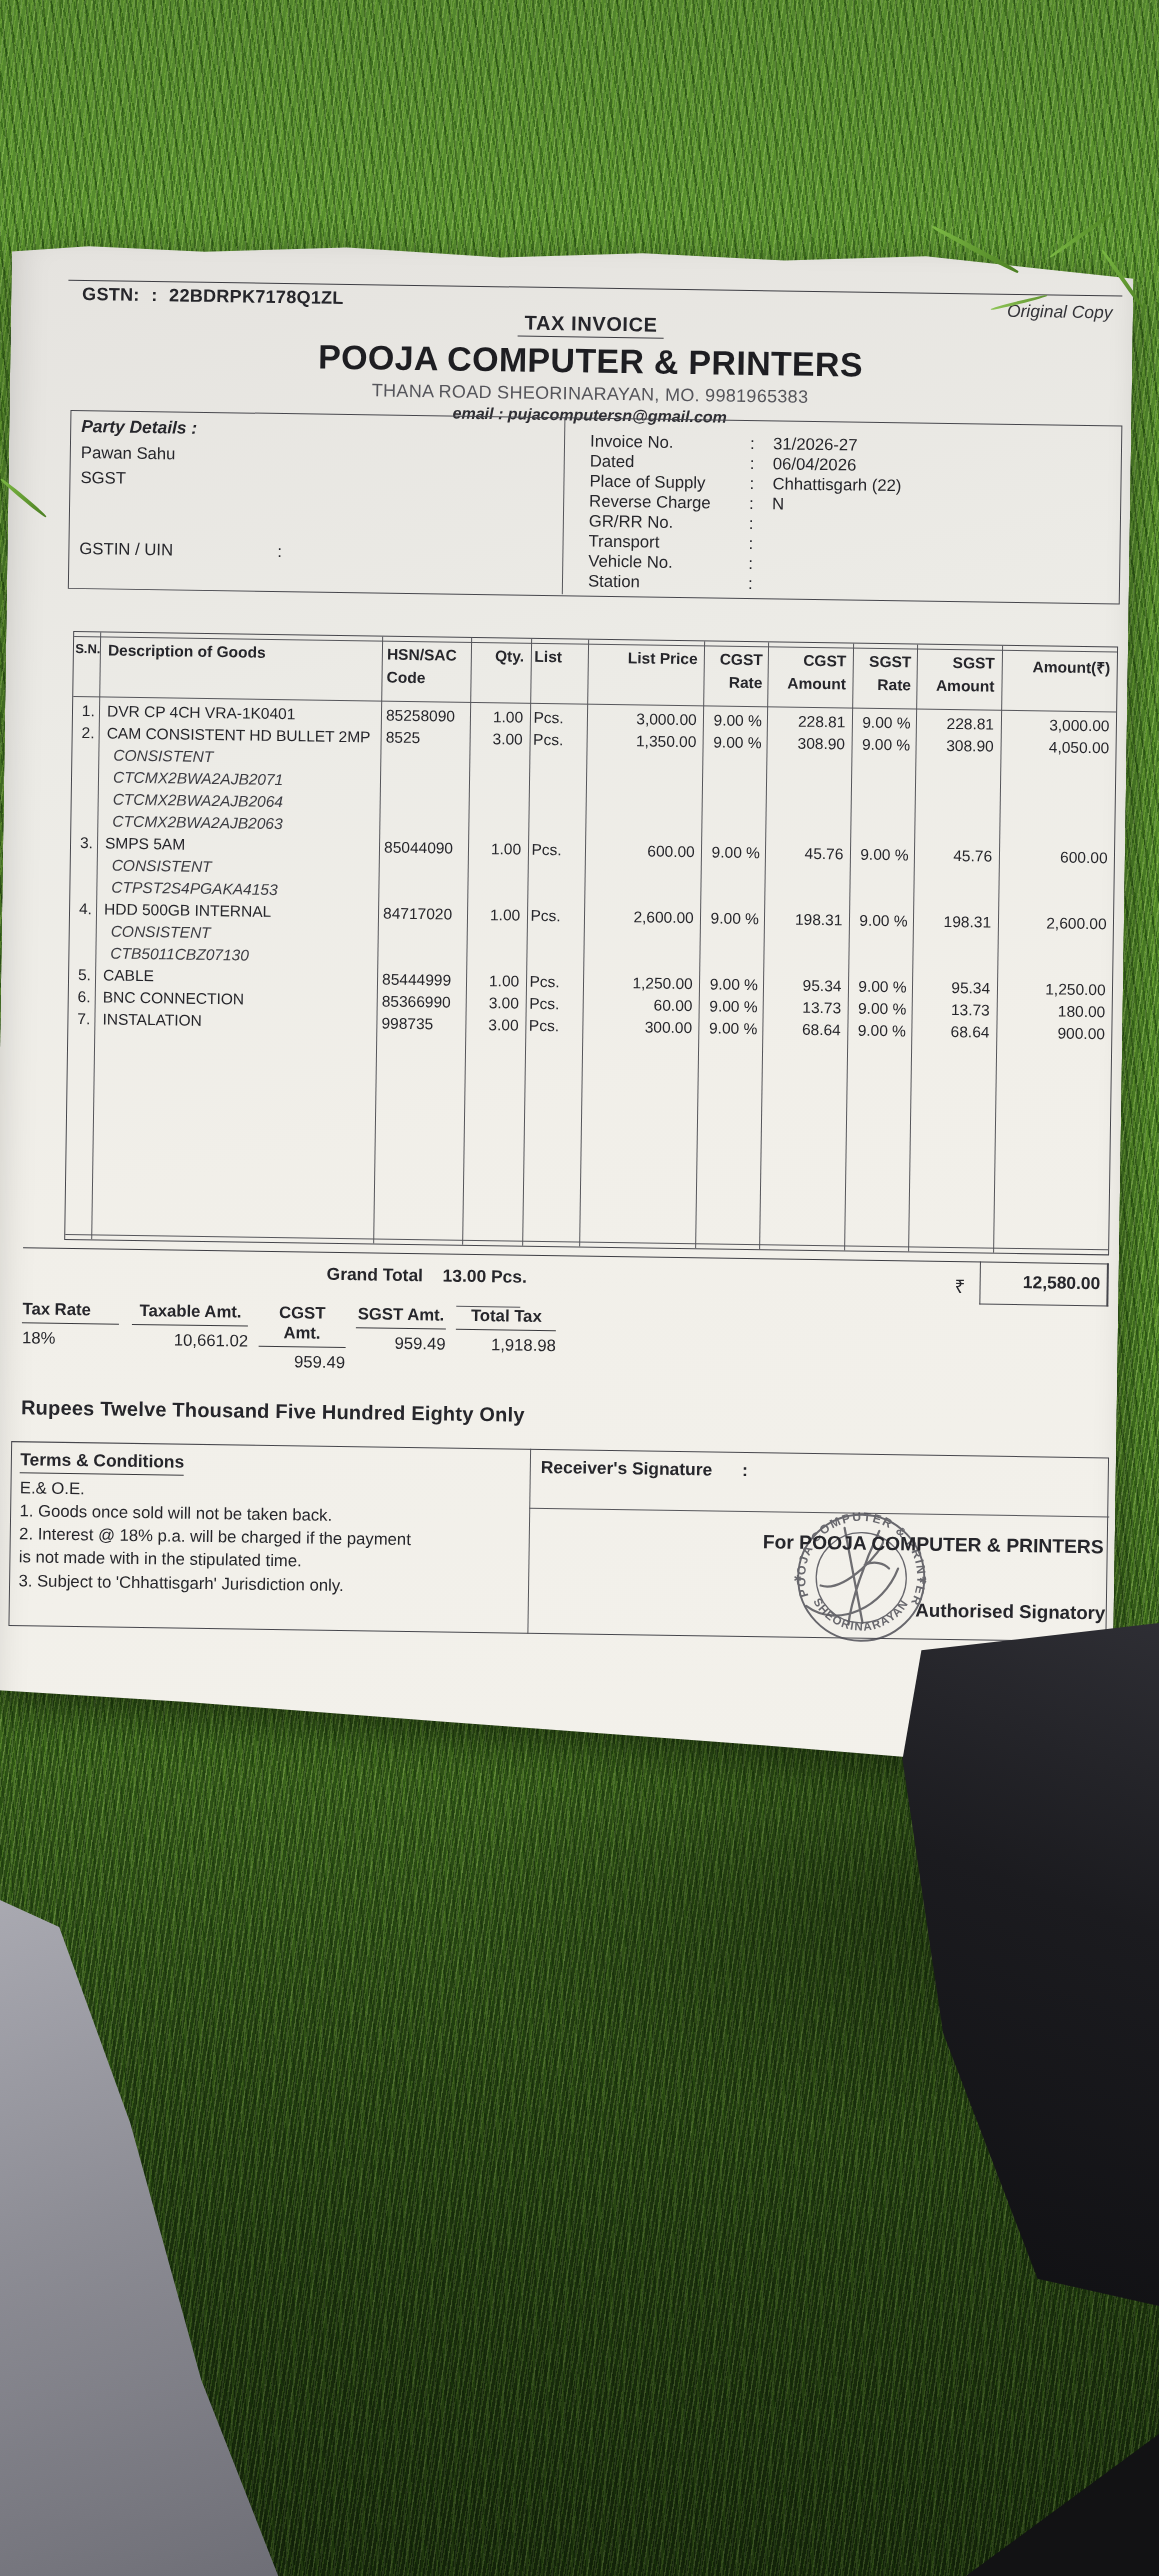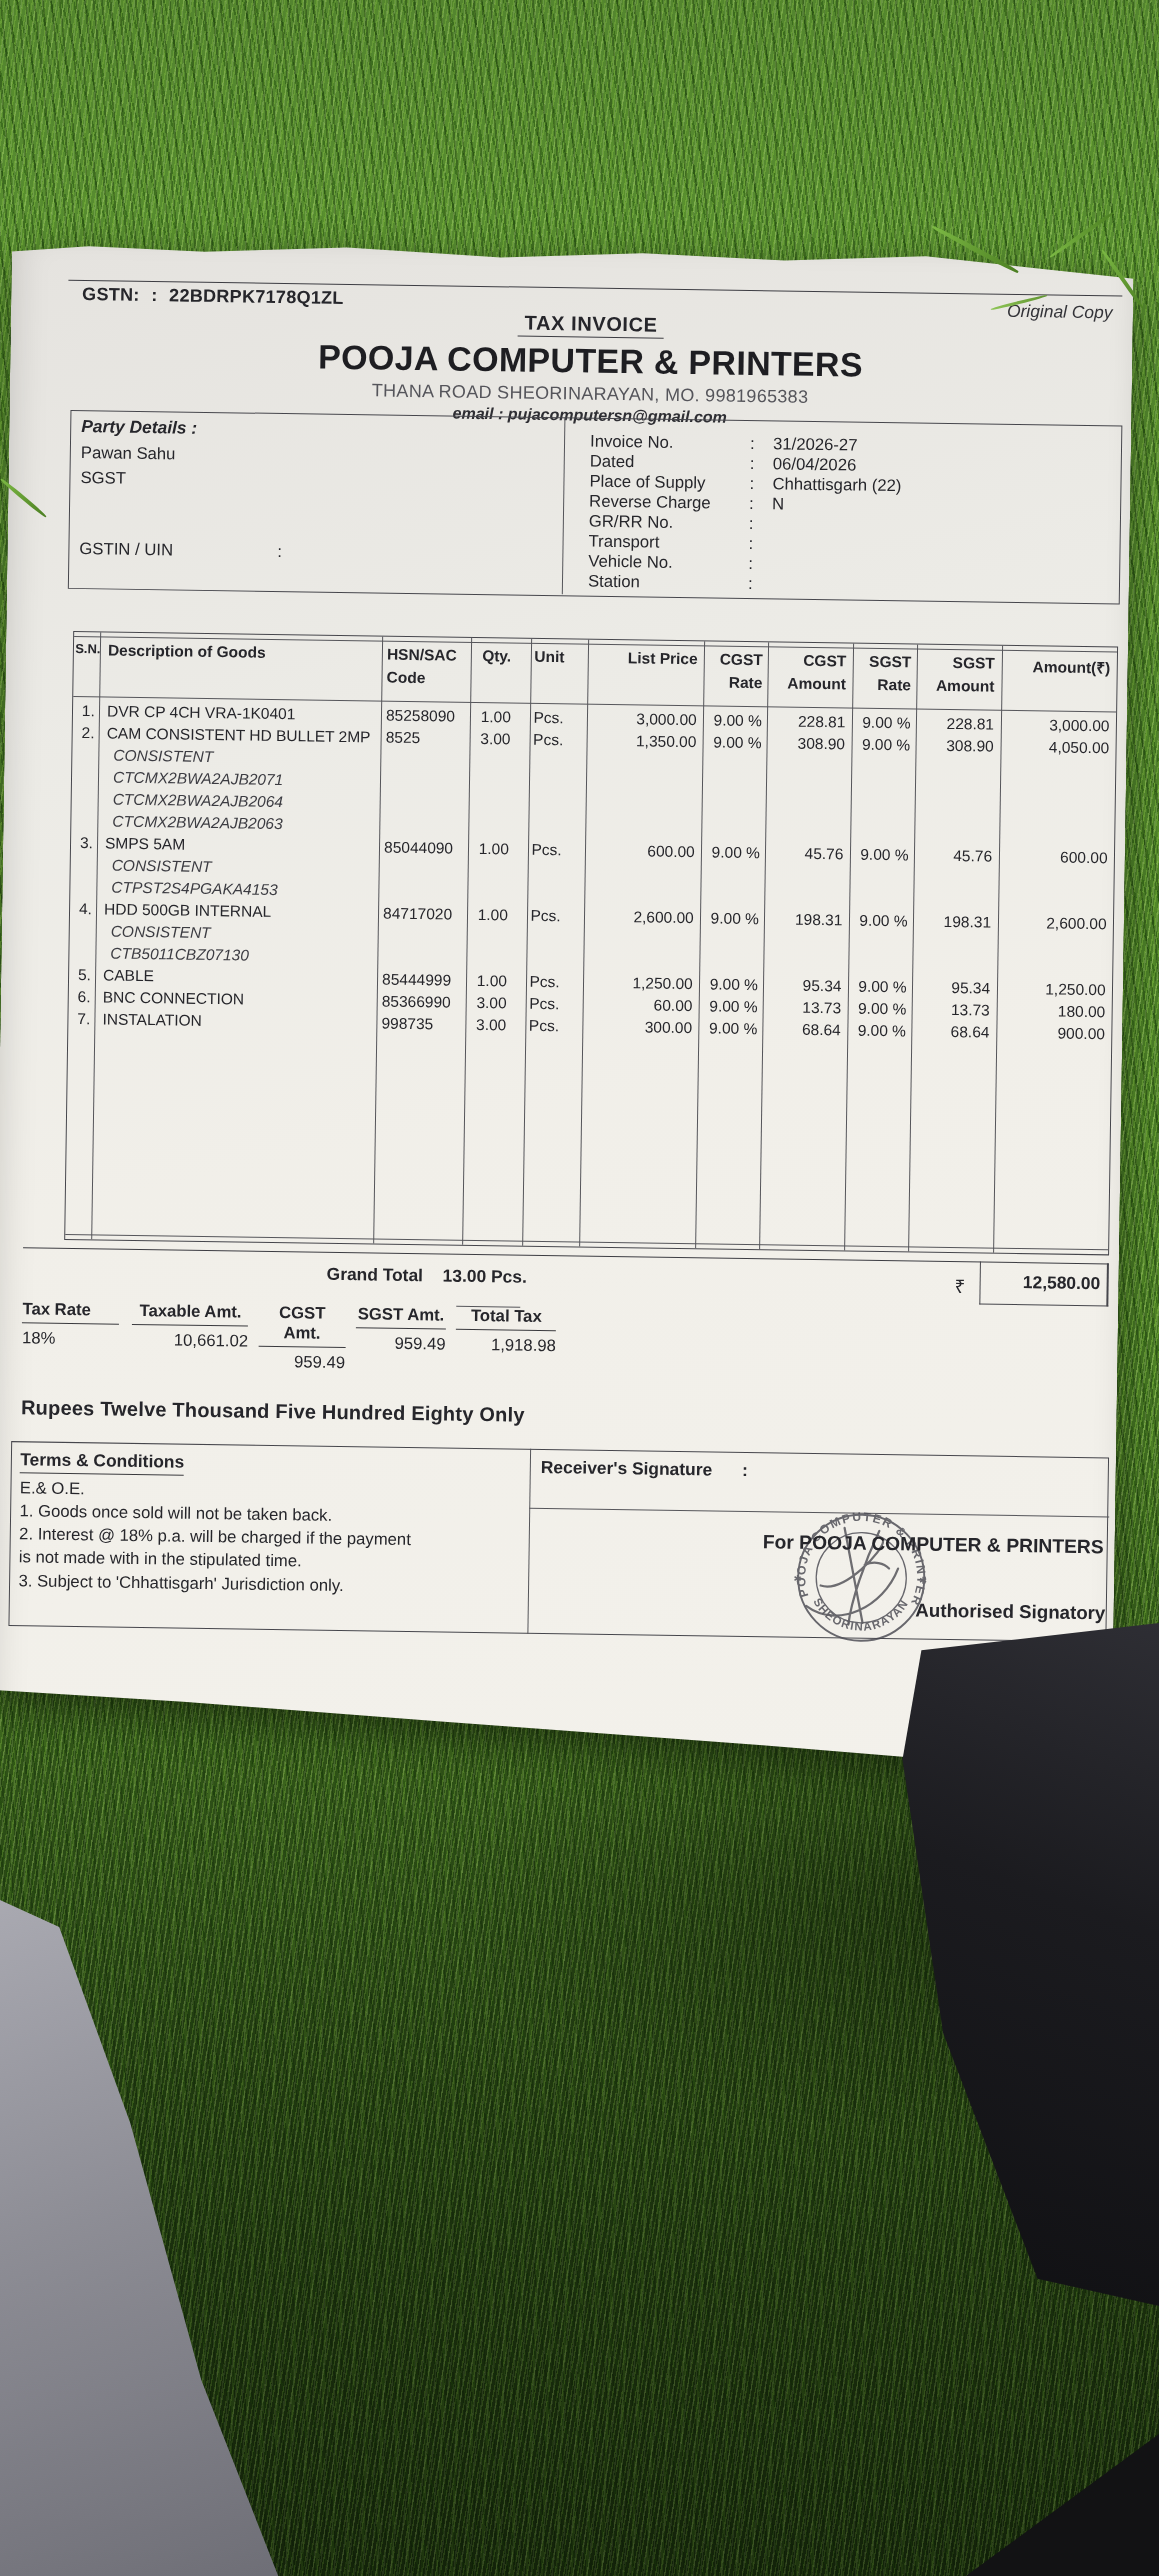--- a/index.html
+++ b/index.html
@@ -87,21 +87,21 @@
   .thead .hc{box-sizing:border-box;padding-top:9px;}
   .thead .l2{display:block;margin-top:5.2px;}
   .tbody{position:absolute;left:0;right:0;top:68px;}
   .trow{display:flex;height:22px;line-height:22px;font-size:15.5px;}
   .trow>div{box-sizing:border-box;}
   .serialrow{height:22px;line-height:22px;font-size:15.5px;font-style:italic;
       color:#3c3c42;padding-left:41px;}
   .cn{width:26.4px;text-align:right;padding-right:4.5px;}
   .cdesc{width:281px;padding-left:7.7px;}
   .chsn{width:89px;padding-left:6.4px;}
-  .cqty{width:60px;text-align:center;padding-right:5.2px;}
+  .cqty{width:60px;text-align:right;padding-right:5.2px;}
   .cunit{width:57px;padding-left:5.2px;}
   .clp{width:117px;text-align:right;padding-right:5.2px;}
   .ccr{width:64px;text-align:right;padding-right:3.9px;}
   .cca{width:85px;text-align:right;padding-right:5.2px;}
   .csr{width:64px;text-align:right;padding-right:3.9px;}
   .csa{width:85px;text-align:right;padding-right:5.2px;}
   .camt{width:117px;text-align:right;padding-right:6.4px;}
   .thead .cn{text-align:left;padding-left:1.3px;padding-right:0;font-size:13px;}
 
   
@@ -237,21 +237,21 @@
         <div class="vline gv" style="left:694px"></div>
         <div class="vline gv" style="left:779px"></div>
         <div class="vline gv" style="left:843px"></div>
         <div class="vline gv" style="left:928px"></div>
 
         <div class="thead">
           <div class="hc cn"><span>S.N.</span></div>
           <div class="hc cdesc"><span>Description of Goods</span></div>
           <div class="hc chsn"><span>HSN/SAC</span><span class="l2">Code</span></div>
           <div class="hc cqty"><span>Qty.</span></div>
-          <div class="hc cunit"><span>Unit</span></div>
+          <div class="hc cunit"><span>List</span></div>
           <div class="hc clp"><span>List Price</span></div>
           <div class="hc ccr"><span>CGST</span><span class="l2">Rate</span></div>
           <div class="hc cca"><span>CGST</span><span class="l2">Amount</span></div>
           <div class="hc csr"><span>SGST</span><span class="l2">Rate</span></div>
           <div class="hc csa"><span>SGST</span><span class="l2">Amount</span></div>
           <div class="hc camt"><span>Amount(₹)</span></div>
         </div>
 
         <div class="tbody">
           <div class="trow">

